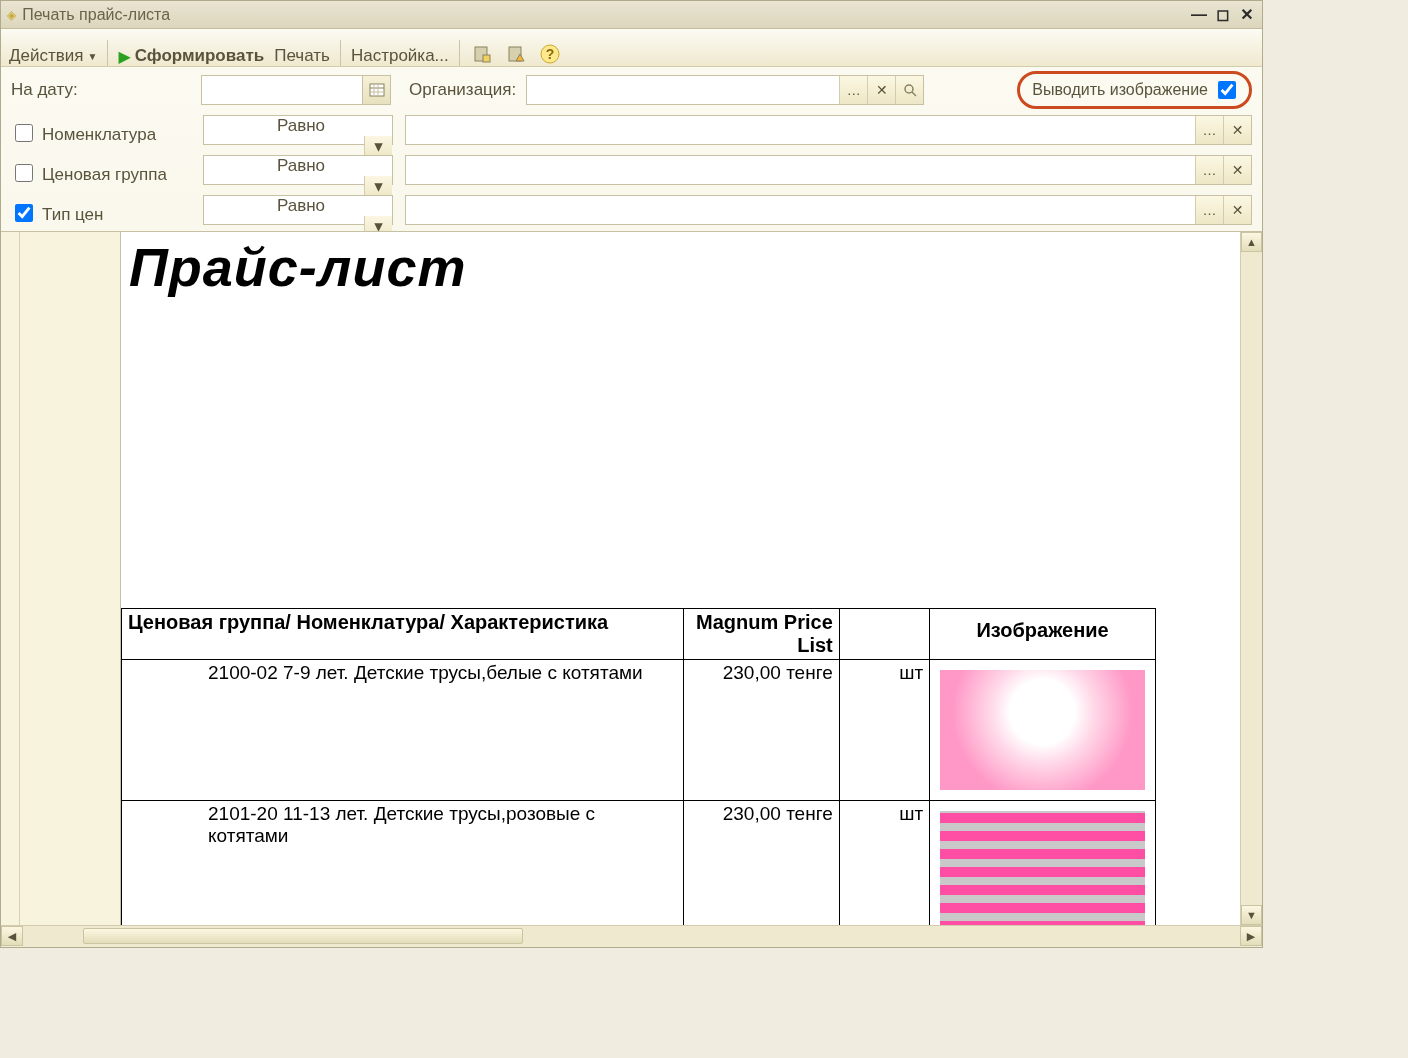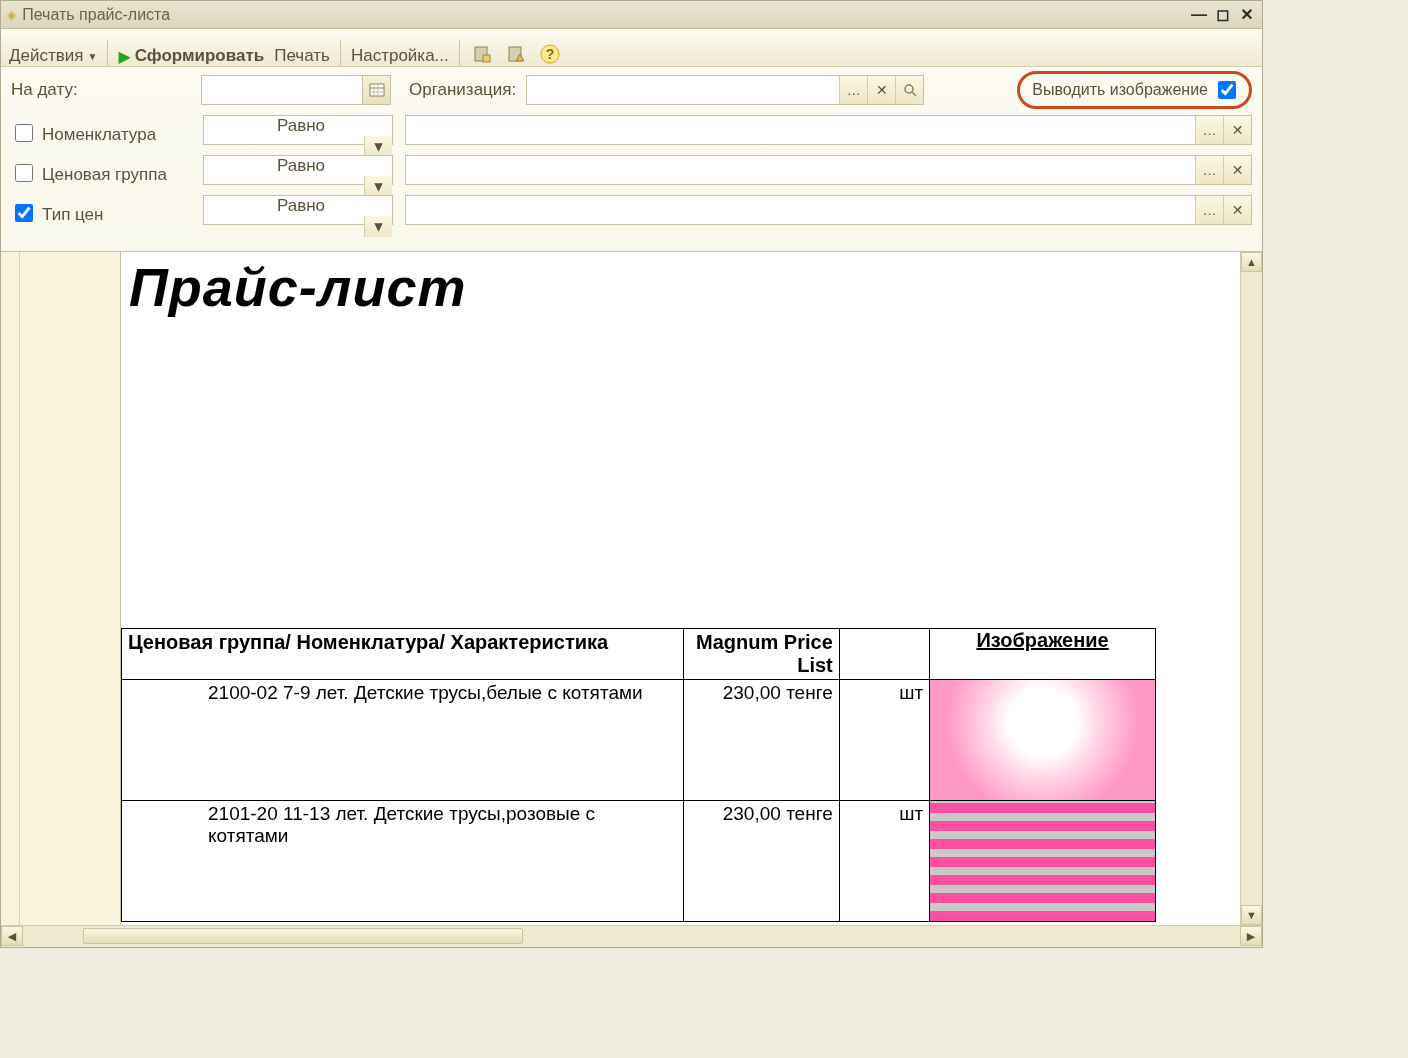--- a/index.html
+++ b/index.html
@@ -137,21 +137,20 @@
     display:flex;
   }
   .value-box .spacer { flex:1; }
   .report-area {
     flex:1;
     border-top:1px solid #c7c0a2;
     display:flex;
     background:#fff;
     position:relative;
     overflow:hidden;
-    margin-top:20px;
   }
   .report-gutter {
     width:120px;
     background:#f7f3dc;
     border-right:1px solid #c7c0a2;
     position:relative;
   }
   .report-gutter::after {
     content:"";
     position:absolute;
@@ -210,21 +209,21 @@
   table.price th {
     font-weight:bold;
     text-align:left;
     background:#fff;
     font-size:20px;
     height:28px;
   }
   .col-item { width:560px; }
   .col-price { width:155px; text-align:right; }
   .col-unit { width:90px; text-align:right; }
-  .col-img { width:225px; padding:0 !important;text-decoration:underline; }
+  .col-img { width:225px; padding:10px !important; }
   .prod-img {
     width:100%; height:120px;
     display:flex; align-items:center; justify-content:center;
     font-size:12px; color:#999;
     background:#fafafa;
   }
   .prod-img.pink1 {
     background: radial-gradient(circle at 50% 35%, #fff 25%, #ffd9e8 40%, #ff98c6 70%);
   }
   .prod-img.pink2 {

